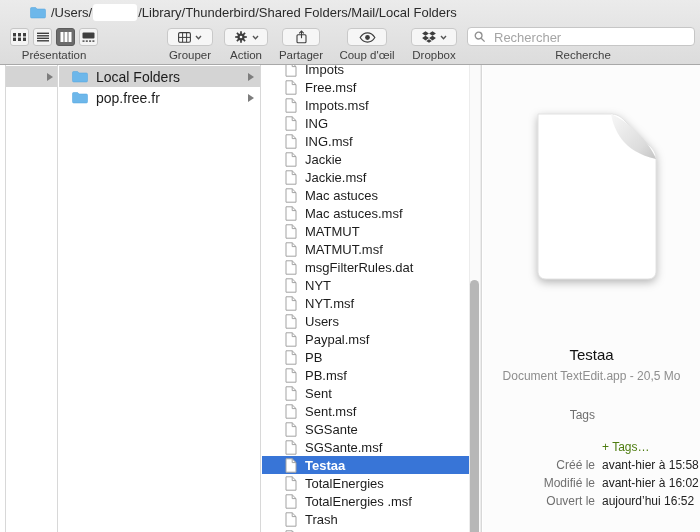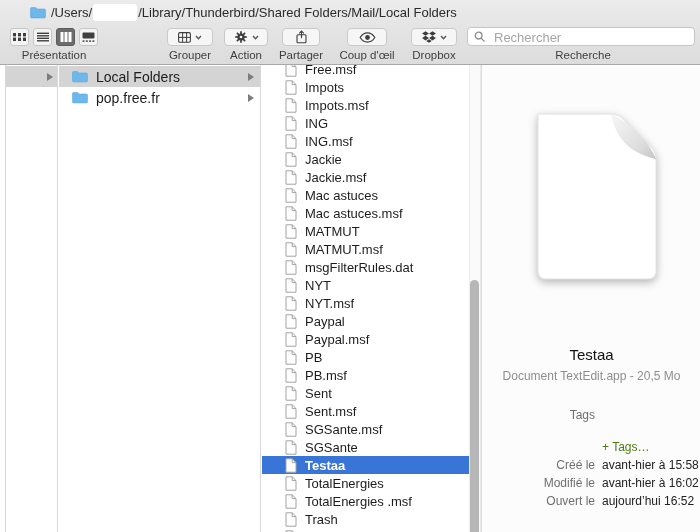--- a/index.html
+++ b/index.html
@@ -230,34 +230,34 @@
   </div>
       </div>
 
     <div class="col-files">
       <div class="file-list">
           <div class="file-row">
     <svg width="12" height="15" viewBox="0 0 12 15">
               <path d="M1,.8 H7.2 L11,4.6 V14.2 H1 Z" fill="#ffffff" stroke="#a3a3a3" stroke-width="1"></path>
               <path d="M7.2,.8 V4.6 H11" fill="none" stroke="#a3a3a3" stroke-width="1"></path>
             </svg>
+    <span class="label">Impots</span>
+  </div>
+          <div class="file-row">
+    <svg width="12" height="15" viewBox="0 0 12 15">
+              <path d="M1,.8 H7.2 L11,4.6 V14.2 H1 Z" fill="#ffffff" stroke="#a3a3a3" stroke-width="1"></path>
+              <path d="M7.2,.8 V4.6 H11" fill="none" stroke="#a3a3a3" stroke-width="1"></path>
+            </svg>
     <span class="label">Free.msf</span>
   </div>
           <div class="file-row">
     <svg width="12" height="15" viewBox="0 0 12 15">
               <path d="M1,.8 H7.2 L11,4.6 V14.2 H1 Z" fill="#ffffff" stroke="#a3a3a3" stroke-width="1"></path>
               <path d="M7.2,.8 V4.6 H11" fill="none" stroke="#a3a3a3" stroke-width="1"></path>
             </svg>
-    <span class="label">Impots</span>
-  </div>
-          <div class="file-row">
-    <svg width="12" height="15" viewBox="0 0 12 15">
-              <path d="M1,.8 H7.2 L11,4.6 V14.2 H1 Z" fill="#ffffff" stroke="#a3a3a3" stroke-width="1"></path>
-              <path d="M7.2,.8 V4.6 H11" fill="none" stroke="#a3a3a3" stroke-width="1"></path>
-            </svg>
     <span class="label">Impots.msf</span>
   </div>
           <div class="file-row">
     <svg width="12" height="15" viewBox="0 0 12 15">
               <path d="M1,.8 H7.2 L11,4.6 V14.2 H1 Z" fill="#ffffff" stroke="#a3a3a3" stroke-width="1"></path>
               <path d="M7.2,.8 V4.6 H11" fill="none" stroke="#a3a3a3" stroke-width="1"></path>
             </svg>
     <span class="label">ING</span>
   </div>
           <div class="file-row">
@@ -328,21 +328,21 @@
               <path d="M1,.8 H7.2 L11,4.6 V14.2 H1 Z" fill="#ffffff" stroke="#a3a3a3" stroke-width="1"></path>
               <path d="M7.2,.8 V4.6 H11" fill="none" stroke="#a3a3a3" stroke-width="1"></path>
             </svg>
     <span class="label">NYT.msf</span>
   </div>
           <div class="file-row">
     <svg width="12" height="15" viewBox="0 0 12 15">
               <path d="M1,.8 H7.2 L11,4.6 V14.2 H1 Z" fill="#ffffff" stroke="#a3a3a3" stroke-width="1"></path>
               <path d="M7.2,.8 V4.6 H11" fill="none" stroke="#a3a3a3" stroke-width="1"></path>
             </svg>
-    <span class="label">Paypal</span>
+    <span class="label">Users</span>
   </div>
           <div class="file-row">
     <svg width="12" height="15" viewBox="0 0 12 15">
               <path d="M1,.8 H7.2 L11,4.6 V14.2 H1 Z" fill="#ffffff" stroke="#a3a3a3" stroke-width="1"></path>
               <path d="M7.2,.8 V4.6 H11" fill="none" stroke="#a3a3a3" stroke-width="1"></path>
             </svg>
     <span class="label">Paypal.msf</span>
   </div>
           <div class="file-row">
     <svg width="12" height="15" viewBox="0 0 12 15">
@@ -370,28 +370,28 @@
               <path d="M1,.8 H7.2 L11,4.6 V14.2 H1 Z" fill="#ffffff" stroke="#a3a3a3" stroke-width="1"></path>
               <path d="M7.2,.8 V4.6 H11" fill="none" stroke="#a3a3a3" stroke-width="1"></path>
             </svg>
     <span class="label">Sent.msf</span>
   </div>
           <div class="file-row">
     <svg width="12" height="15" viewBox="0 0 12 15">
               <path d="M1,.8 H7.2 L11,4.6 V14.2 H1 Z" fill="#ffffff" stroke="#a3a3a3" stroke-width="1"></path>
               <path d="M7.2,.8 V4.6 H11" fill="none" stroke="#a3a3a3" stroke-width="1"></path>
             </svg>
+    <span class="label">SGSante</span>
+  </div>
+          <div class="file-row">
+    <svg width="12" height="15" viewBox="0 0 12 15">
+              <path d="M1,.8 H7.2 L11,4.6 V14.2 H1 Z" fill="#ffffff" stroke="#a3a3a3" stroke-width="1"></path>
+              <path d="M7.2,.8 V4.6 H11" fill="none" stroke="#a3a3a3" stroke-width="1"></path>
+            </svg>
     <span class="label">SGSante.msf</span>
-  </div>
-          <div class="file-row">
-    <svg width="12" height="15" viewBox="0 0 12 15">
-              <path d="M1,.8 H7.2 L11,4.6 V14.2 H1 Z" fill="#ffffff" stroke="#a3a3a3" stroke-width="1"></path>
-              <path d="M7.2,.8 V4.6 H11" fill="none" stroke="#a3a3a3" stroke-width="1"></path>
-            </svg>
-    <span class="label">SGSante</span>
   </div>
           <div class="file-row selected">
     <svg width="12" height="15" viewBox="0 0 12 15">
               <path d="M1,.8 H7.2 L11,4.6 V14.2 H1 Z" fill="#ffffff" stroke="#a3a3a3" stroke-width="1"></path>
               <path d="M7.2,.8 V4.6 H11" fill="none" stroke="#a3a3a3" stroke-width="1"></path>
             </svg>
     <span class="label">Testaa</span>
   </div>
           <div class="file-row">
     <svg width="12" height="15" viewBox="0 0 12 15">

